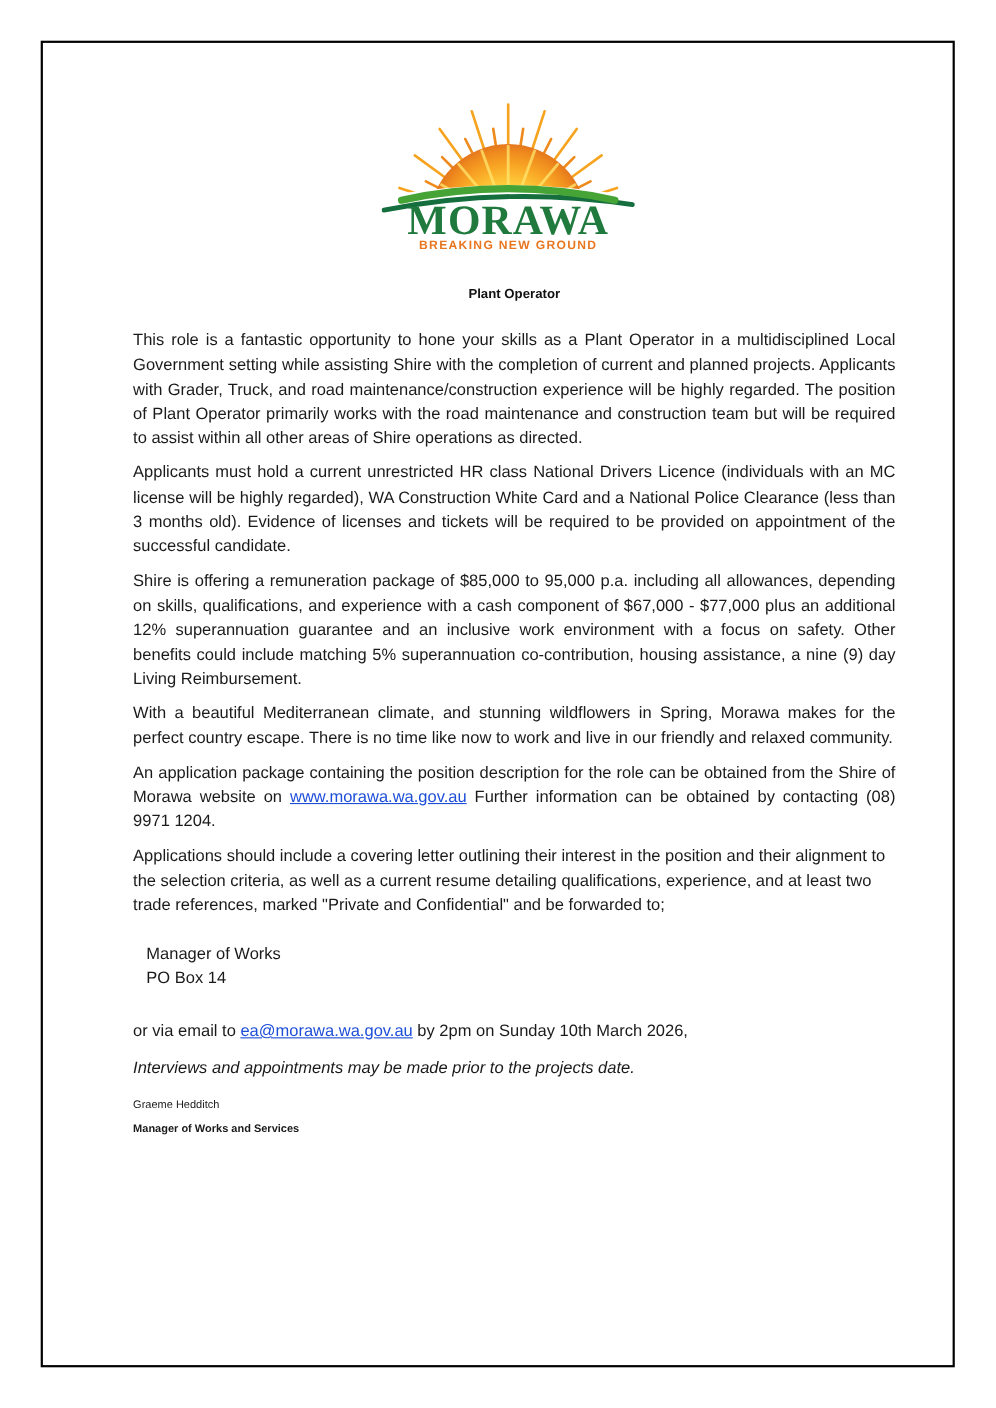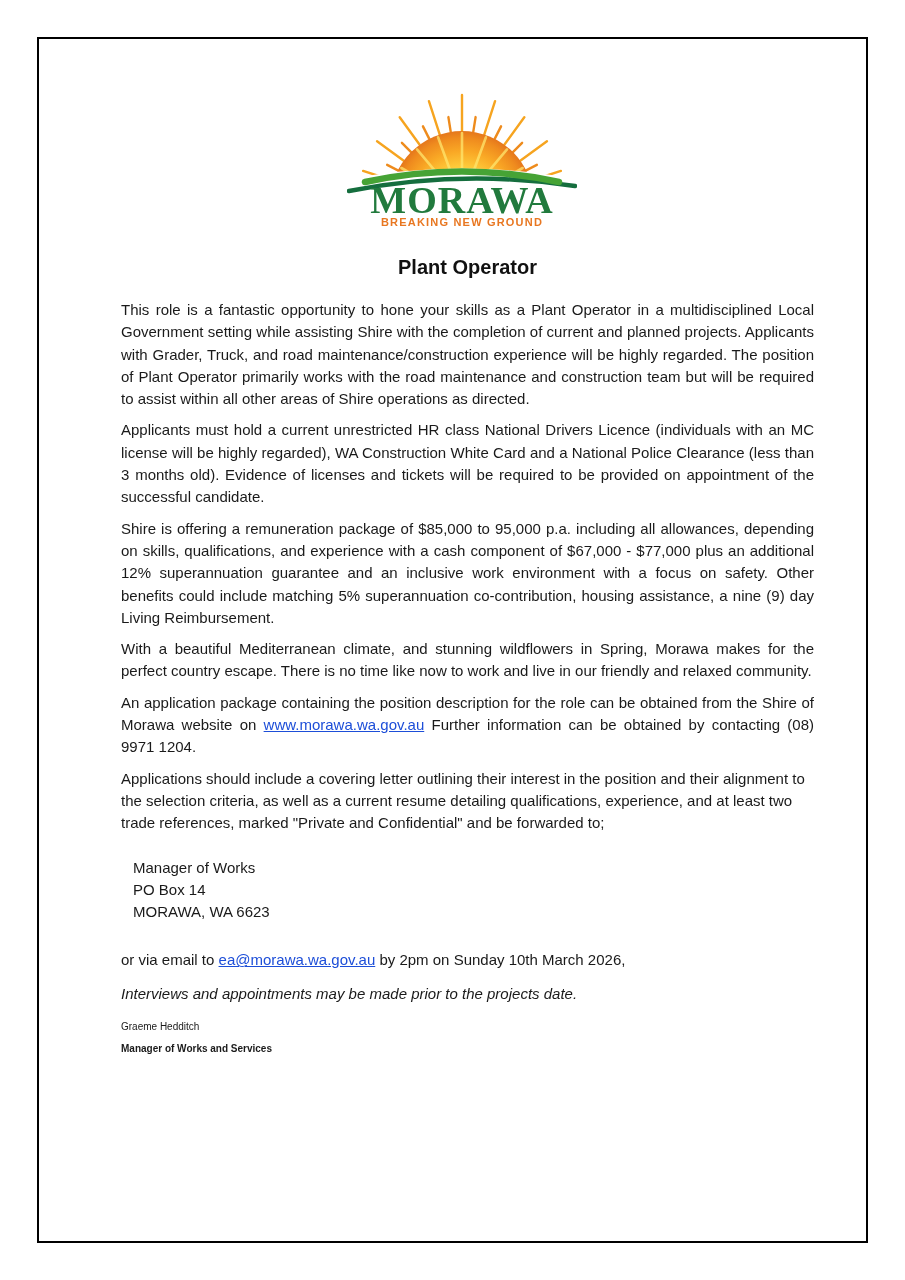--- a/index.html
+++ b/index.html
@@ -12,21 +12,21 @@
   .page { position: relative; width: 905px; height: 1280px; background: #fff; }
   .frame {
     position: absolute; left: 37px; top: 37px;
     width: 827px; height: 1202px;
     border: 2px solid #000;
     background: #fff;
   }
   .content { position: absolute; left: 82px; top: 0; width: 693px; }
   .logo-wrap { padding-top: 46px; text-align: center; height: 146px; transform: translateX(-6px); }
   h1.title {
-    font-size: 20px; font-weight: bold; text-align: center;
+    font-size: 12px; font-weight: bold; text-align: center;
     line-height: 24px; margin: 24px 0 20px 0; color: #111;
   }
   p { font-size: 15px; line-height: 22.3px; margin: 0 0 9px 0; }
   .just { text-align: justify; }
   .p-submission { margin-bottom: 22px; }
   .address { font-size: 15px; line-height: 22.3px; margin: 0 0 26px 12px; }
   .email-line { margin-bottom: 11px; }
   .note { font-style: italic; margin-bottom: 11px; }
   .sig { font-size: 10px; line-height: 22.3px; }
   .sig-title { font-weight: bold; }
@@ -109,21 +109,20 @@
 
       <p class="just">With a beautiful Mediterranean climate, and stunning wildflowers in Spring, Morawa makes for the perfect country escape. There is no time like now to work and live in our friendly and relaxed community.</p>
 
       <p class="just"><span>An application package containing the position description for the role can be obtained from the Shire of Morawa website on </span><a class="doclink" href="#">www.morawa.wa.gov.au</a><span> Further information can be obtained by contacting (08) 9971 1204.</span></p>
 
       <p class="p-submission">Applications should include a covering letter outlining their interest in the position and their alignment to the selection criteria, as well as a current resume detailing qualifications, experience, and at least two trade references, marked "Private and Confidential" and be forwarded to;</p>
 
       <div class="address">
         <div>Manager of Works</div>
         <div>PO Box 14</div>
-        <div>MORAWA, WA 6623</div>
       </div>
 
       <p class="email-line"><span>or via email to </span><a class="doclink" href="#">ea@morawa.wa.gov.au</a><span> by 2pm on Sunday 10th March 2026,</span></p>
 
       <p class="note">Interviews and appointments may be made prior to the projects date.</p>
 
       <div class="sig">
         <div>Graeme Hedditch</div>
         <div class="sig-title">Manager of Works and Services</div>
       </div>

